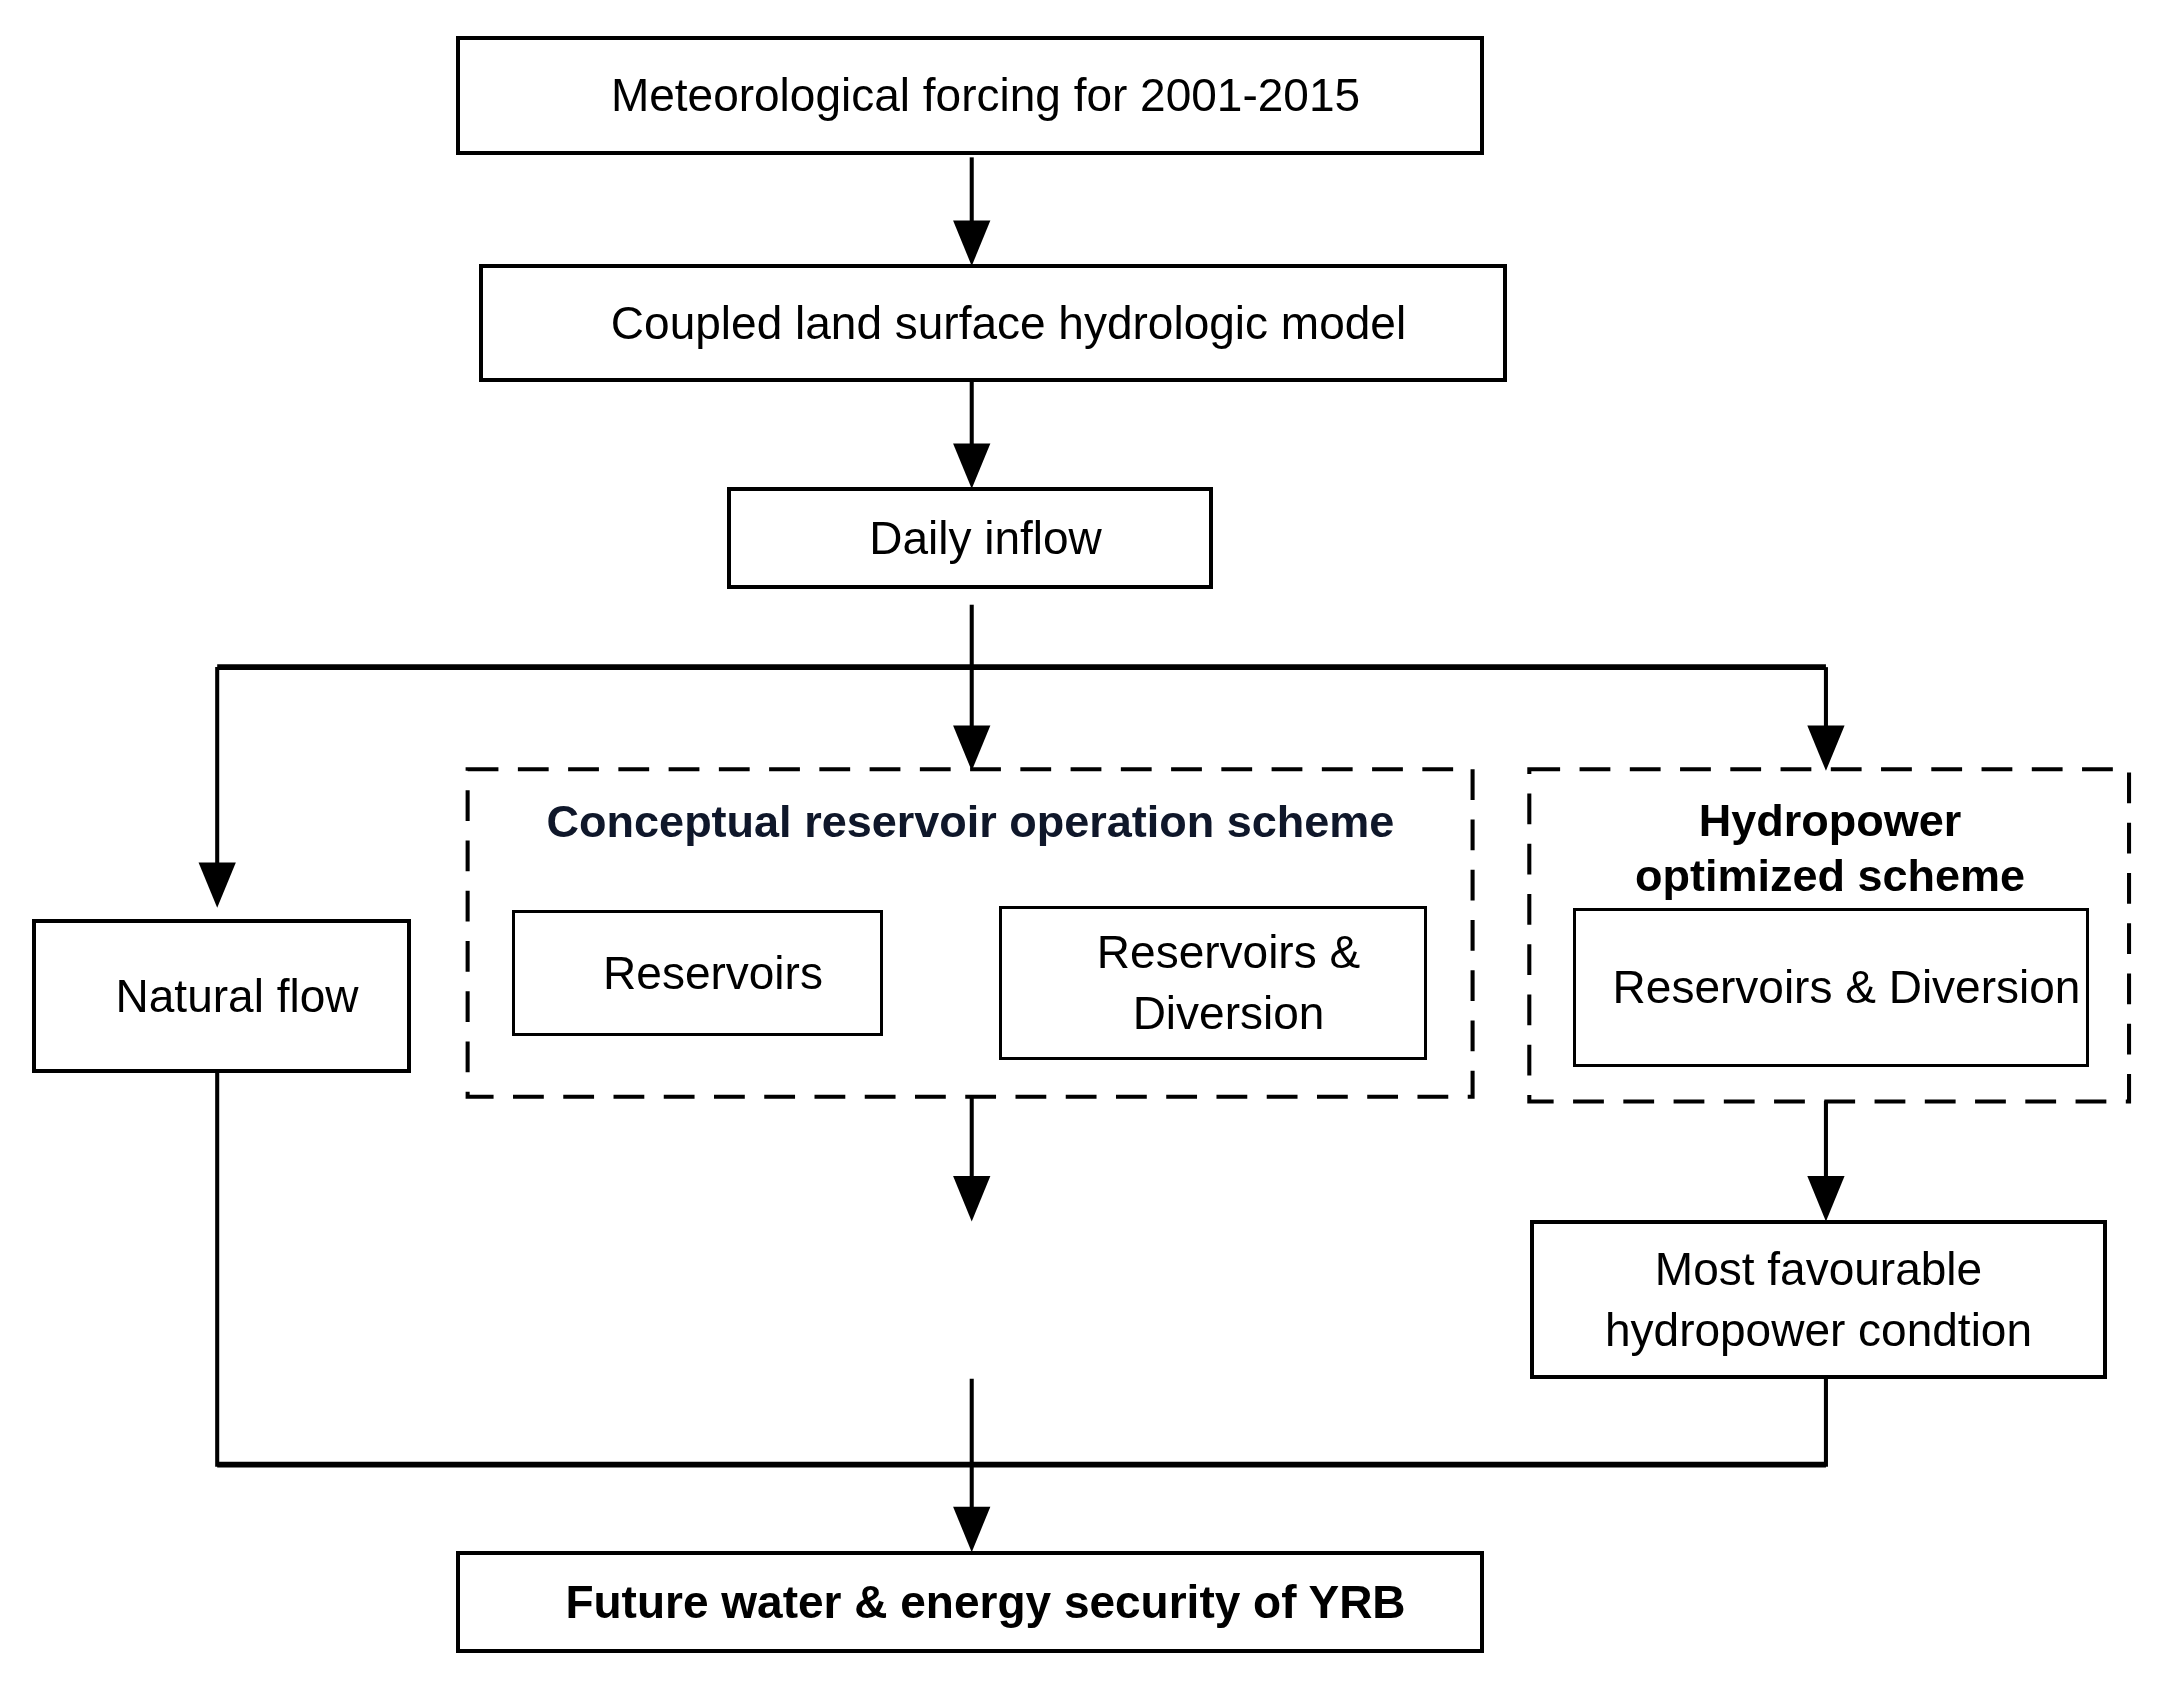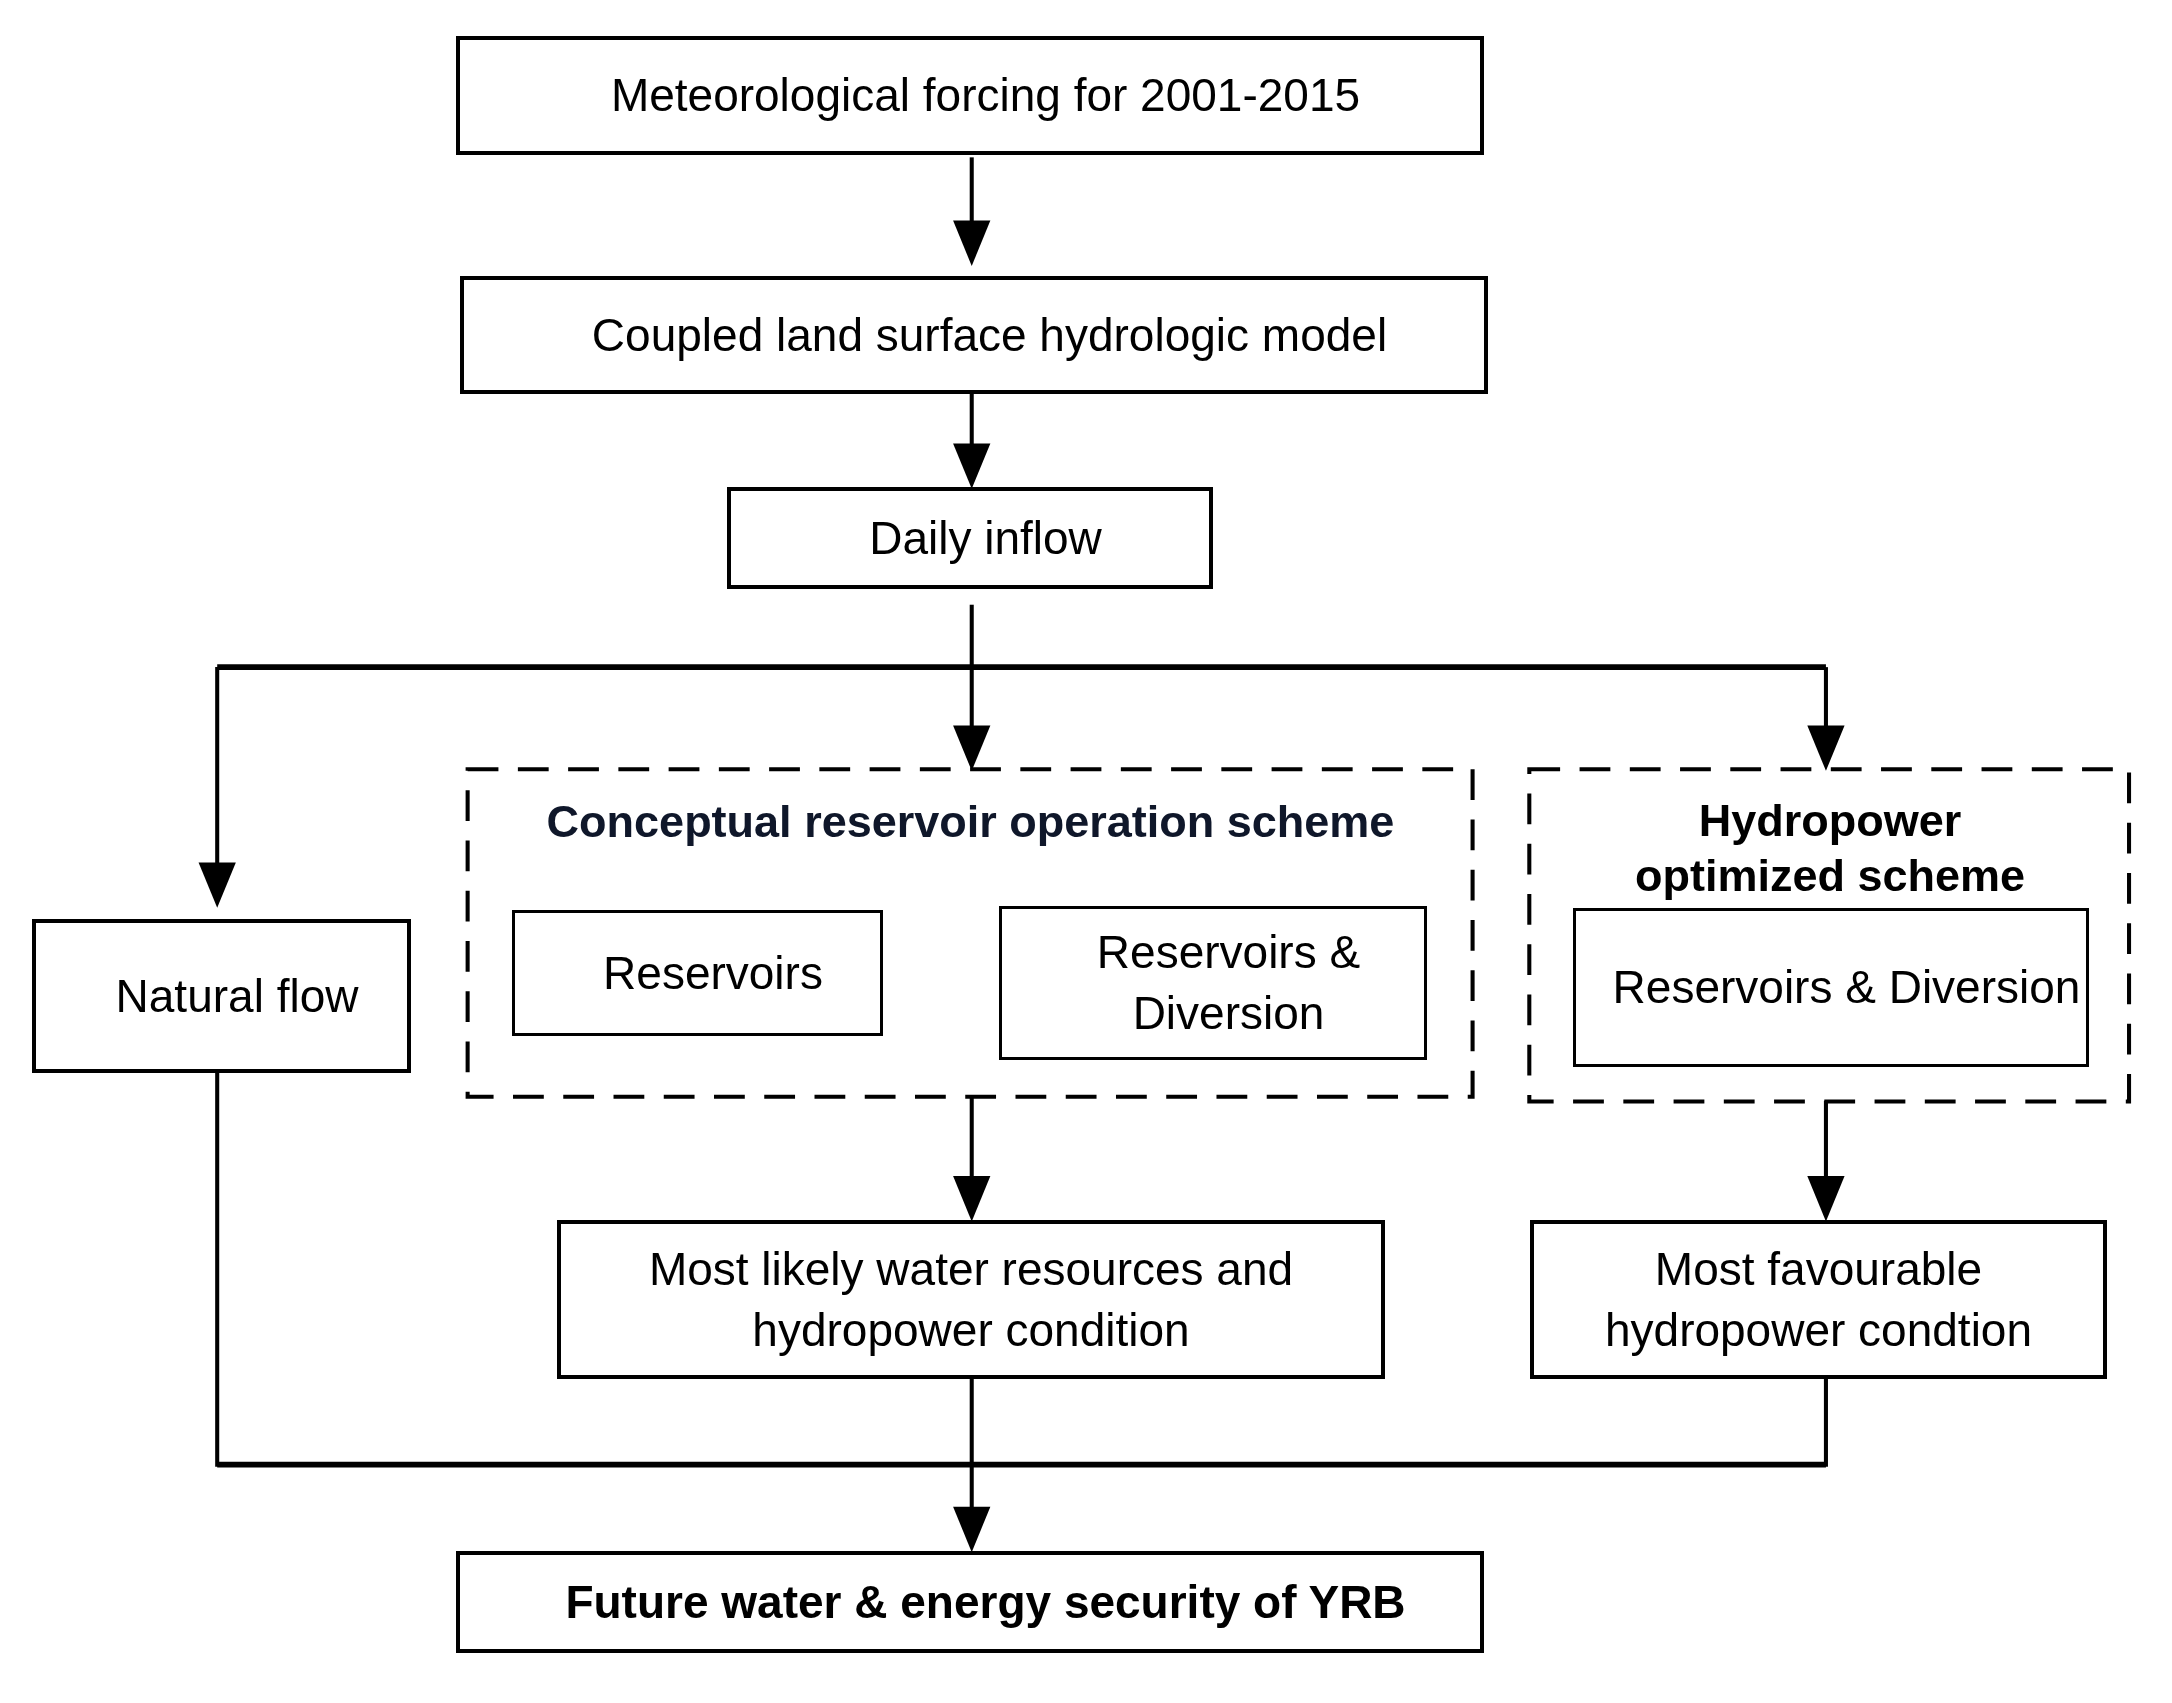--- a/index.html
+++ b/index.html
@@ -46,21 +46,21 @@
     align-items: center;
     justify-content: center;
     text-align: center;
     font-size: 45px;
     font-weight: bold;
     line-height: 1.22;
     color: #4472C4;
   }
   
   #box-met        { left: 456px;  top: 36px;   width: 1028px; height: 119px; }
-  #box-model      { left: 460px;  top: 264px;  width: 1028px; height: 118px; margin-top: 12px; }
+  #box-model      { left: 479px;  top: 264px;  width: 1028px; height: 118px; }
   #box-inflow     { left: 727px;  top: 487px;  width: 486px;  height: 102px; }
   #box-natural    { left: 32px;   top: 906px; width: 379px;  height: 154px; margin-top: 13px; }
   #box-reservoirs { left: 512px;  top: 910px; width: 371px;  height: 126px; }
   #box-resdiv1    { left: 999px; top: 906px; width: 428px;  height: 154px; }
   #box-resdiv2    { left: 1573px; top: 908px; width: 516px;  height: 159px; }
   #box-mostlikely { left: 557px;  top: 1220px; width: 828px; height: 159px; padding: 0 24px; }
   #box-mostfav    { left: 1530px; top: 1220px; width: 577px;  height: 159px; padding: 0 36px; }
   #box-future     { left: 456px;  top: 1551px; width: 1028px; height: 102px; font-weight: bold; }
   #title-conceptual { left: 468px;  top: 785px; width: 1005px; height: 75px; }
   #title-optimized  { left: 1619px; top: 780px; width: 422px;  height: 138px; }
@@ -141,23 +141,20 @@
   </div>
 
   <div class="scheme-title" id="title-optimized" style="color: #000000;">
     <span>Hydropower optimized scheme</span>
   </div>
 
   <div class="node inner" id="box-resdiv2">
     <span>Reservoirs &amp; Diversion</span>
   </div>
 
-  <div class="node" id="box-mostlikely">
-    <span>Most likely water resources and hydropower condition</span>
-  </div>
 
   <div class="node" id="box-mostfav">
     <span>Most favourable hydropower condtion</span>
   </div>
 
   <div class="node" id="box-future">
     <span>Future water &amp; energy security of YRB</span>
   </div>
 
 </div>

